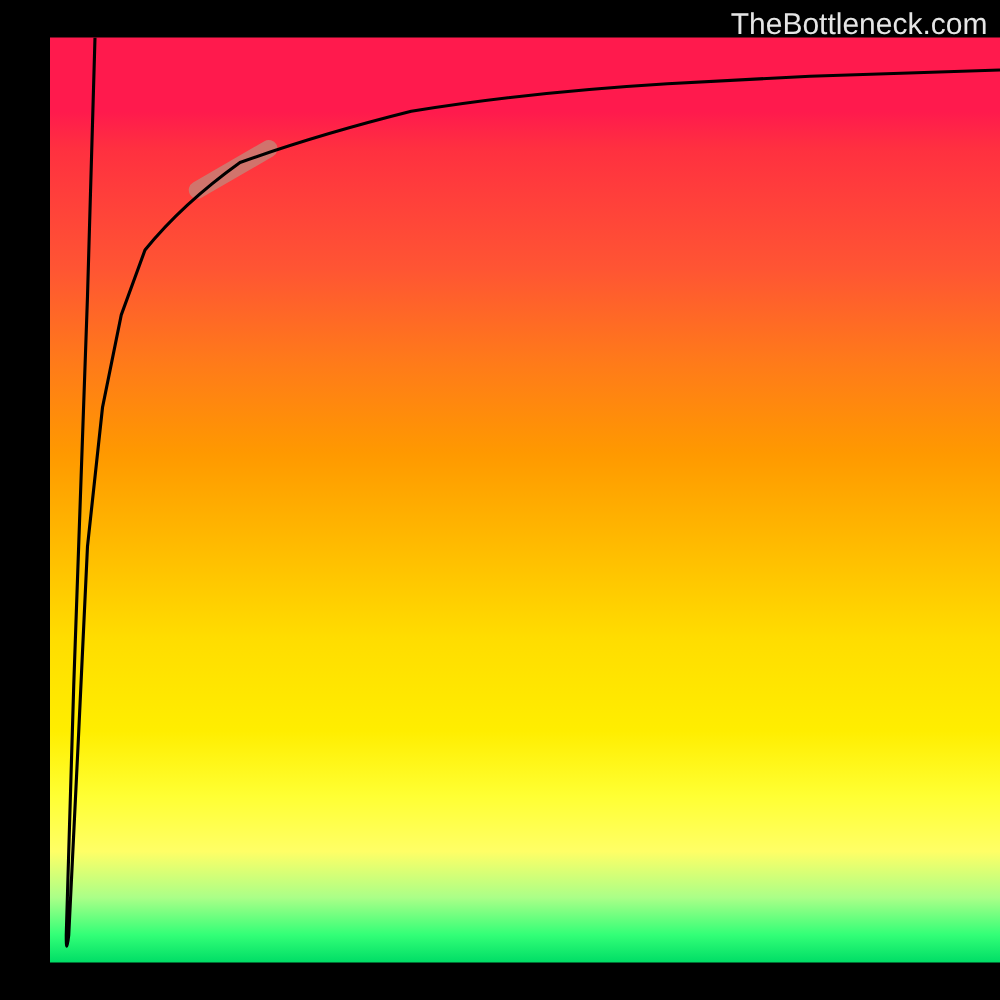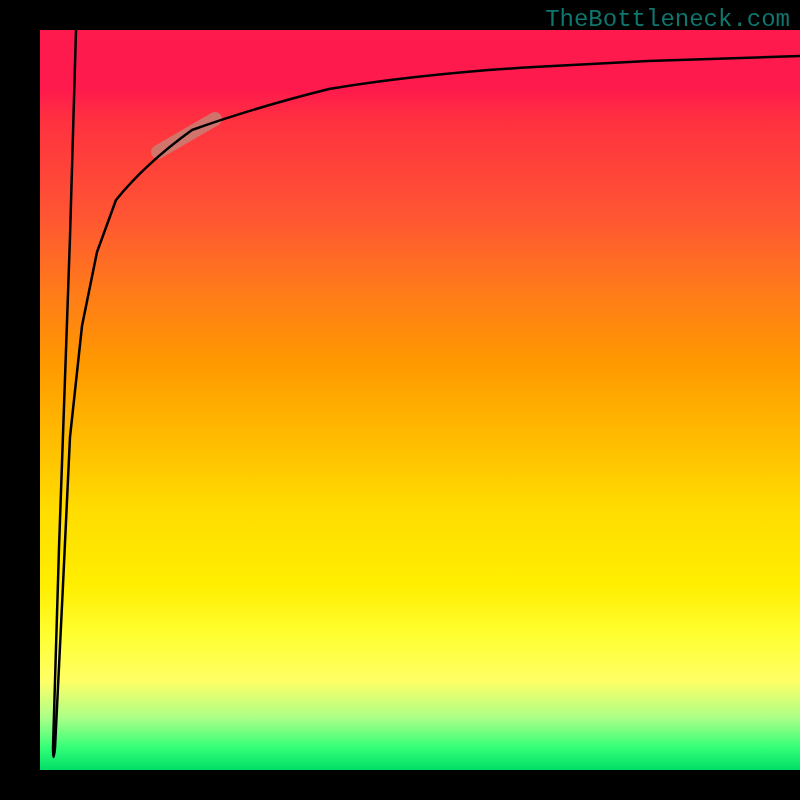--- a/index.html
+++ b/index.html
@@ -14,25 +14,24 @@
       background: #000000;
       position: relative;
       font-family: Arial, sans-serif;
       overflow: hidden;
     }
     
     .watermark {
       position: absolute;
       top: 6px;
       right: 10px;
-      color: #0f766e;
+      color: #e5e5e5;
       font-size: 24px;
       font-weight: 500;
       z-index: 100;
-      font-family: Liberation Mono, monospace;
     }
     
     .chart-area {
       position: absolute;
       left: 40px;
       top: 30px;
       width: 760px;
       height: 740px;
       background: linear-gradient(to bottom,
         #ff1a4d 0%,

